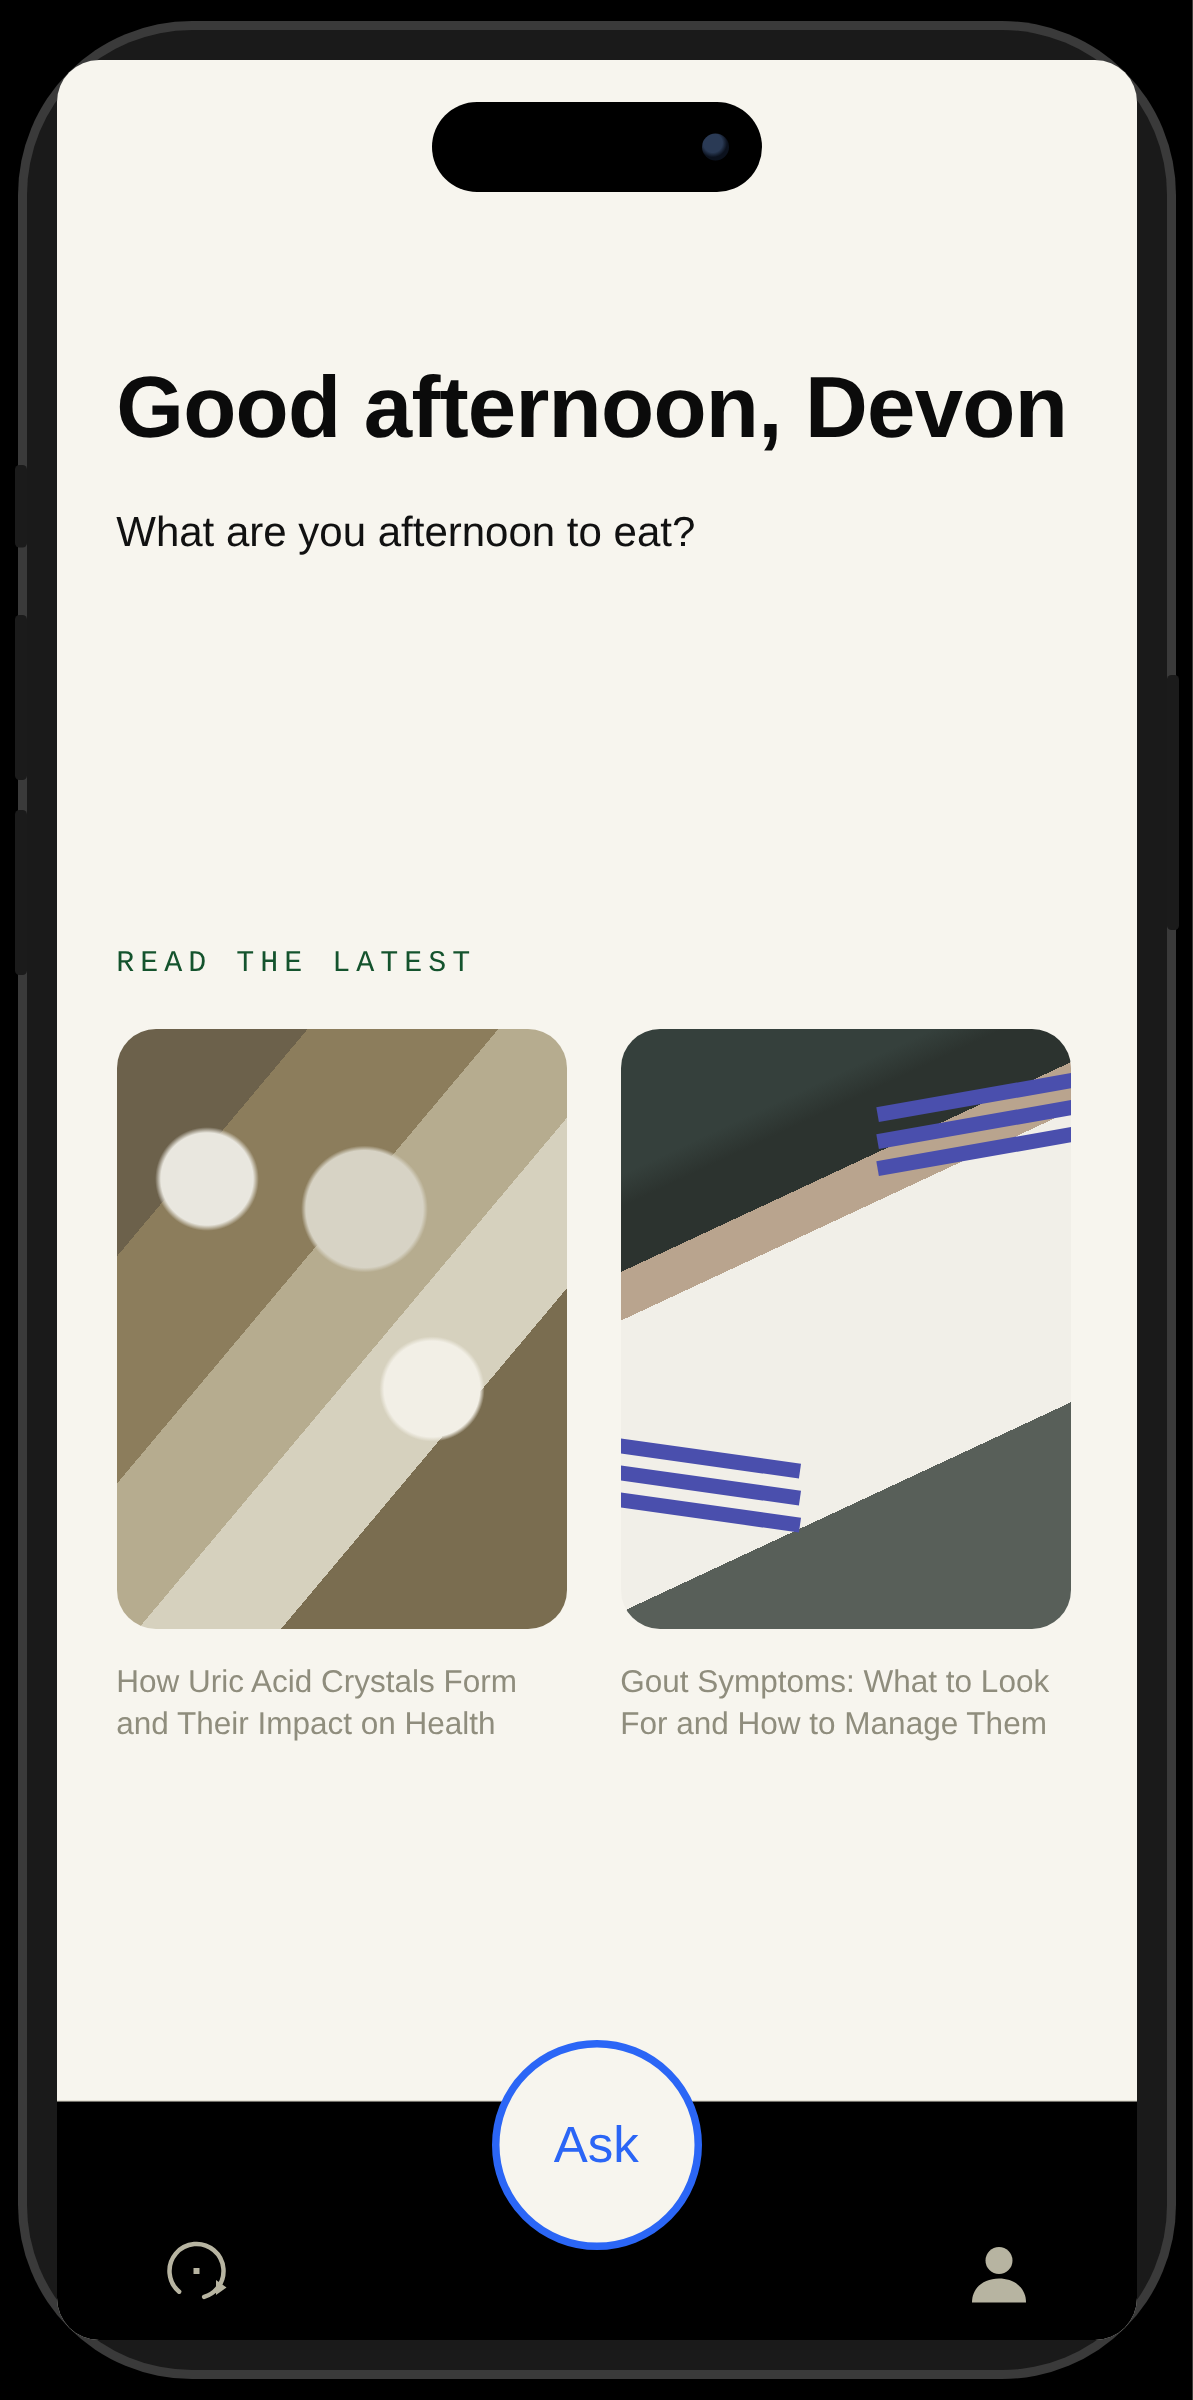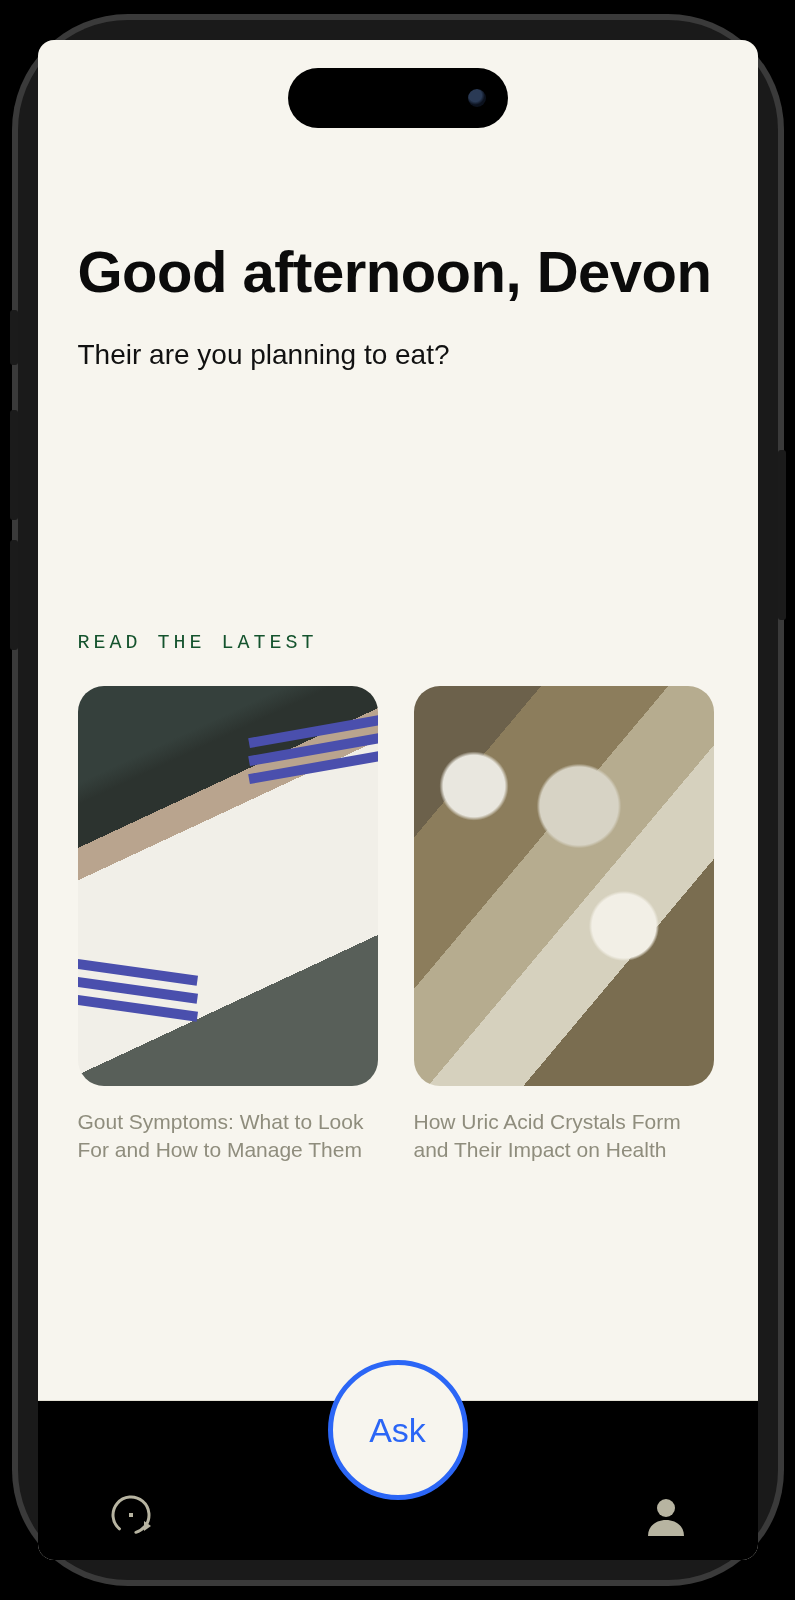--- a/index.html
+++ b/index.html
@@ -17,21 +17,21 @@
     width: 760px;
     height: 1560px;
     margin: 20px auto;
     border-radius: 110px;
     background: #1a1a1a;
     box-shadow: 0 0 0 6px #3a3a3a, 0 0 0 10px #000;
   }
   .screen {
     position: absolute;
     inset: 20px;
-    border-radius: 16px;
+    border-radius: 28px;
     background: #f7f5ee;
     overflow: hidden;
   }
   .notch {
     position: absolute;
     top: 28px;
     left: 50%;
     transform: translateX(-50%);
     width: 220px;
     height: 60px;
@@ -182,43 +182,43 @@
 
   <div class="screen">
     <div class="notch">
       <div class="lens"></div>
     </div>
 
     <div class="content">
 
       <h1 class="greeting">Good afternoon, Devon</h1>
 
-      <p class="subtitle">Their are you planning to eat?</p>
+      <p class="subtitle">What are you afternoon to eat?</p>
 
       <div class="section-label">READ THE LATEST</div>
 
       <div class="carousel">
+
+        <div class="card">
+          <div class="thumb crystals"></div>
+          <div class="title">How Uric Acid Crystals Form and Their Impact on Health</div>
+        </div>
 
         <div class="card">
           <div class="thumb socks">
             <span class="stripe s1"></span>
               <span class="stripe s2"></span>
               <span class="stripe s3"></span>
             <span class="stripe s4"></span>
               <span class="stripe s5"></span>
               <span class="stripe s6"></span>
           </div>
           <div class="title">Gout Symptoms: What to Look For and How to Manage Them</div>
         </div>
 
-        <div class="card">
-          <div class="thumb crystals"></div>
-          <div class="title">How Uric Acid Crystals Form and Their Impact on Health</div>
-        </div>
-
       </div>
     </div>
 
     <div class="tabbar">
       <div class="tab-icon">
         <svg width="46" height="46" viewBox="0 0 46 46">
           <circle cx="23" cy="23" r="18" fill="none" stroke="#b7b4a1" stroke-width="3" stroke-dasharray="95 20" stroke-linecap="round" transform="rotate(130 23 23)"></circle>
           <rect x="21" y="21" width="4" height="4" fill="#b7b4a1"></rect>
           <polygon points="39,35 46,40 39,45" fill="#b7b4a1" transform="translate(-3,-6)"></polygon>
         </svg>

